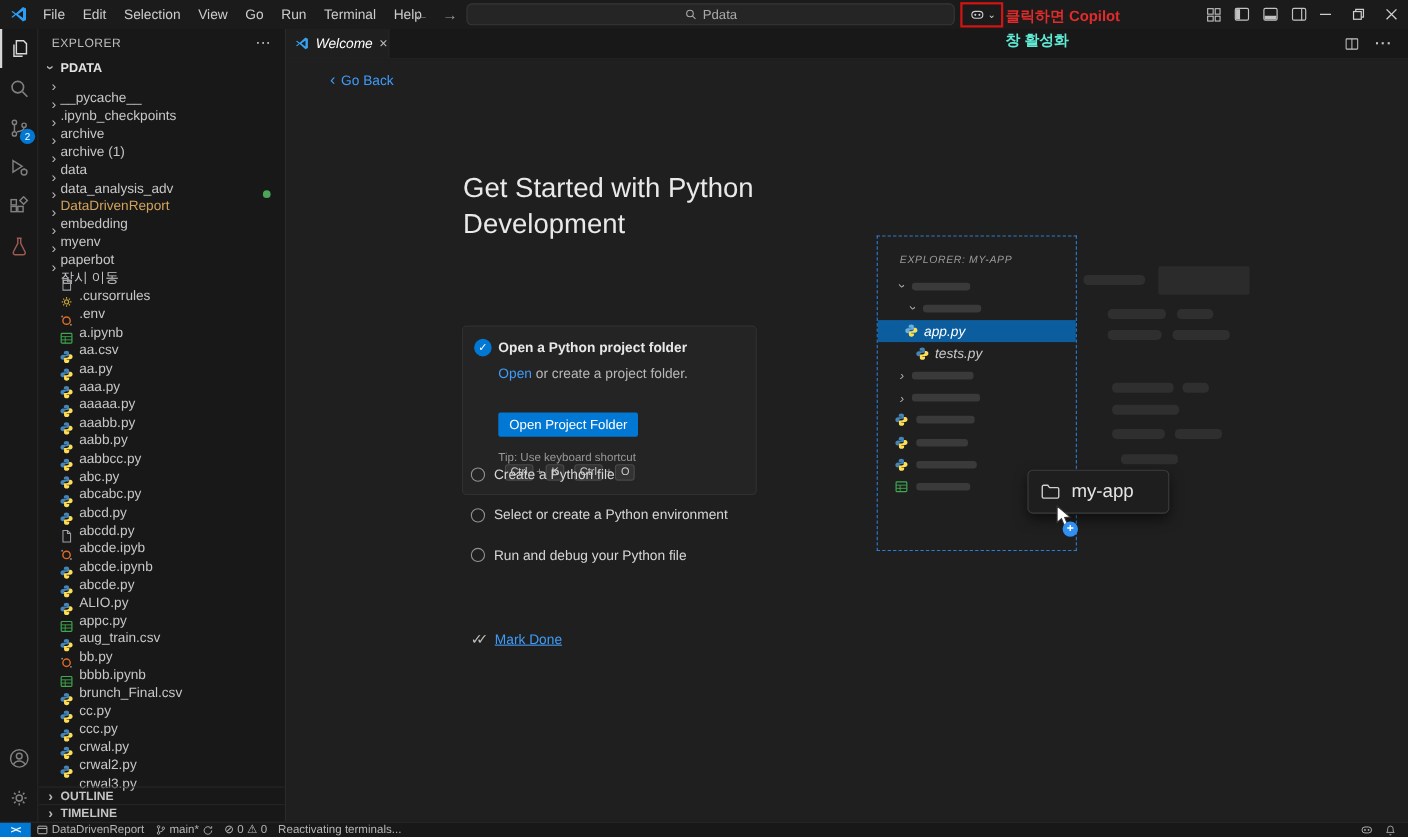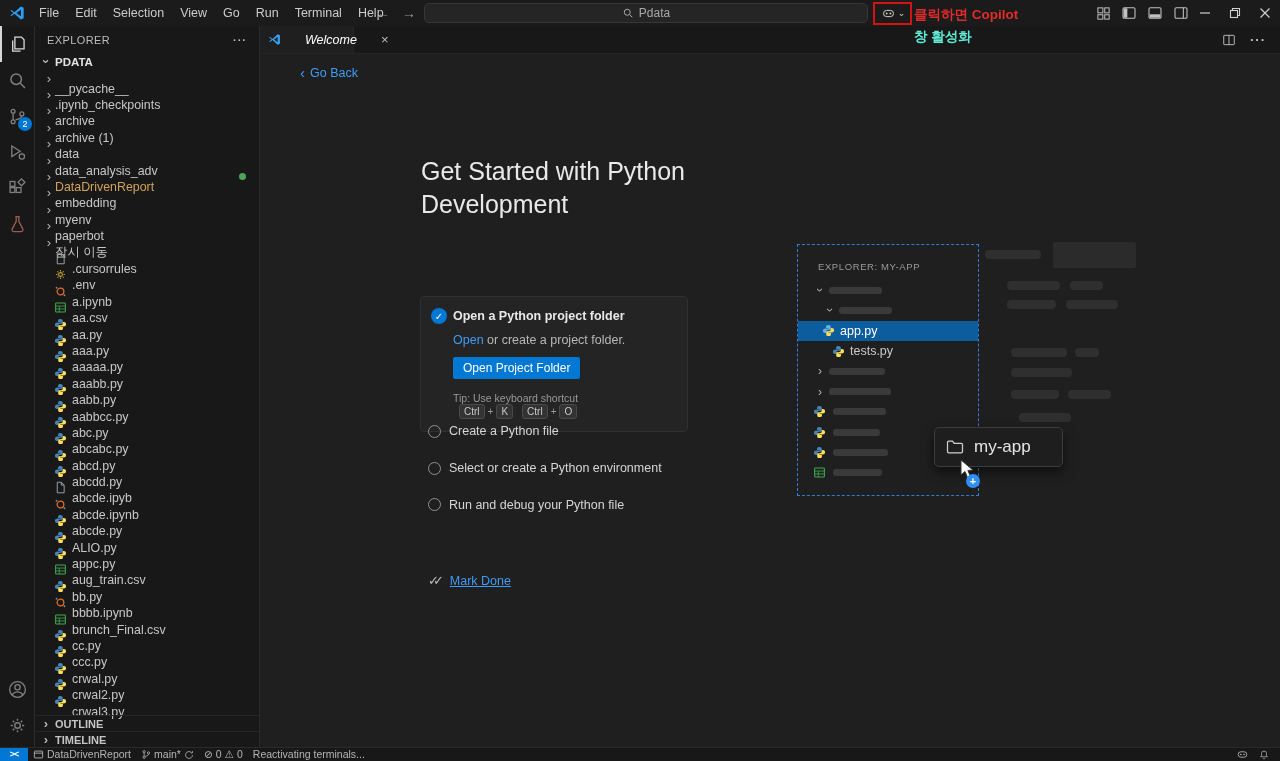--- a/index.html
+++ b/index.html
@@ -68,21 +68,21 @@
   .tlabel { white-space:nowrap;margin-top:21px; }
   .tlabel.mod { color:#d1a25b; }
   .moddot { width:7px; height:7px; border-radius:50%; background:#4ba457; margin-left:auto; margin-right:13px; flex:none; }
   .sb-sections { position:absolute; bottom:0; left:0; width:100%; }
   .sb-section { height:16px; border-top:1px solid #262626; display:flex; align-items:center;
     gap:3px; padding-left:5px; font-size:11px; font-weight:700; color:#c5c5c5; }
 
   
   .editorwrap { position:absolute; left:260px; top:26px; width:1020px; height:721px; background:#1f1f1f; }
   .tabbar { height:28px; background:#181818; border-bottom:1px solid #252525; display:flex; align-items:stretch; }
-  .tab { width:94px; background:#1f1f1f; display:flex; align-items:center; padding:0 8px; gap:24px;
+  .tab { width:94px; background:#1f1f1f; display:flex; align-items:center; padding:0 8px; gap:6px;
     border-right:1px solid #252525; }
   .tab-label { font-style:italic; font-size:12.5px; color:#ffffff; }
   .tab-close { margin-left:auto; color:#bdbdbd; font-size:13px; line-height:1; }
   .tab-actions { margin-left:auto; display:flex; gap:14px; align-items:center; color:#c2c2c2; padding-right:14px; }
 
   .goback { position:absolute; left:40px; top:39px; color:#3f9bf7; font-size:12.5px;
     display:flex; align-items:center; gap:5px; }
   .goback .chev { font-size:15px; line-height:1; }
   .wt-title { position:absolute; left:161px; top:129px; width:300px;
     font-size:25px; line-height:1.3; font-weight:500; color:#e9e9e9; }
@@ -90,40 +90,40 @@
     font-size:12.5px; line-height:1.42; color:#9a9a9a; }
 
   .card { position:absolute; left:160px; top:270px; width:268px;
     background:#242425; border:1px solid #303031; border-radius:4px; padding:11px 13px 12px 10px; }
   .card-title-row { display:flex; align-items:center; gap:6px; }
   .check-circle { width:16px; height:16px; border-radius:50%; background:#0078d4; color:#fff;
     display:flex; align-items:center; justify-content:center; font-size:10px; flex:none; }
   .card-title { font-size:12.5px; font-weight:700; color:#e8e8e8; }
   .card-desc { margin:9px 0 0 22px; font-size:12.5px; color:#b8b8b8; }
   .card-desc .link { color:#3f9bf7; }
-  .card-btn { margin:10px 0 0 22px; background:#0078d4; color:#fff; border:none; border-radius:2px;
+  .card-btn { margin:28px 0 0 22px; background:#0078d4; color:#fff; border:none; border-radius:2px;
     font-size:12px; padding:4px 10px; font-family:inherit; }
   .card-tip { margin:13px 0 0 22px; font-size:10.5px; color:#989898; display:flex; align-items:center; flex-wrap:wrap; }
   .kbd { font-size:10px; padding:1px 4px; background:#333; border:1px solid #4a4a4a; border-radius:3px;
     color:#c9c9c9; margin:0 1px; }
   .plus { margin:0 2px; color:#9a9a9a; font-size:10px; }
   .combo-gap { display:inline-block; width:7px; }
   #tip-keys { display:flex; align-items:center; margin-left:5px; }
 
   .steps-rest { position:absolute; left:168px; top:387px; width:300px; }
   .step-row { height:36.8px; display:flex; align-items:center; gap:8px; }
   .radio { width:13px; height:13px; border:1px solid #919191; border-radius:50%; flex:none; }
   .step-label { font-size:12.5px; color:#d6d6d6; }
   .markdone { position:absolute; left:168px; top:547px; display:flex; align-items:center; gap:6px; }
   .markdone .dblcheck { color:#bdbdbd; font-size:13px; letter-spacing:-6px; padding-right:6px; }
   .markdone .md-label { color:#3f9bf7; font-size:12.5px;text-decoration:underline; }
 
   
-  .illus { position:absolute; left:537px; top:218px; width:182px; height:252px;
-    border:1.5px dashed #2e7cd6; }
+  .illus { position:absolute; left:537px; top:188px; width:182px; height:287px;
+    border:1.5px dashed #2e7cd6;font-style:italic; }
   .illus-header { margin:16px 0 8px 20px; font-size:9.5px; letter-spacing:.6px; color:#9a9a9a; }
   .irow { height:20.3px; display:flex; align-items:center; padding-left:15px; }
   .irow .tw { width:14px; color:#b0b0b0; font-size:12px; line-height:1; text-align:center; }
   .irow .tw.down { transform:rotate(90deg); }
   .irow.indent { padding-left:25px; }
   .irow.sel { background:#0b5d9e; padding-left:24px; color:#fff; font-size:12.5px; }
   .irow.file2 { padding-left:34px; color:#c9c9c9; font-size:12.5px; }
   .irow .fico { margin-right:5px; }
   .sk { height:7px; border-radius:3px; background:#3a3a3a; margin-left:2px; }
 

